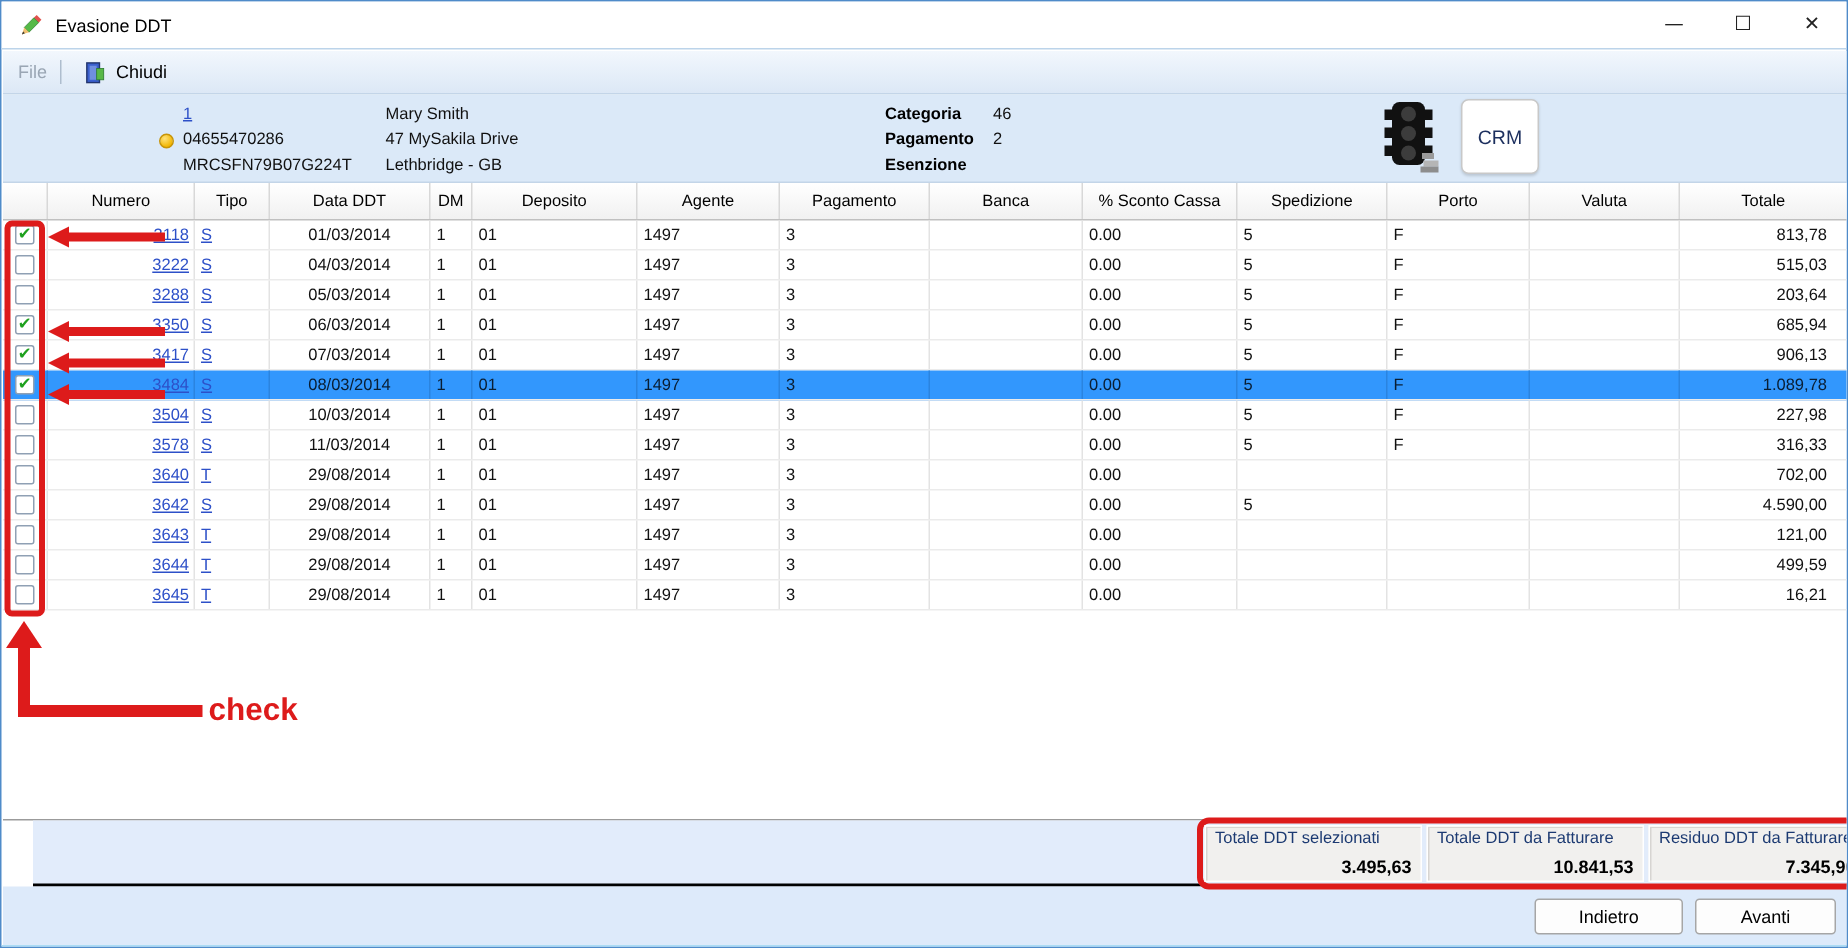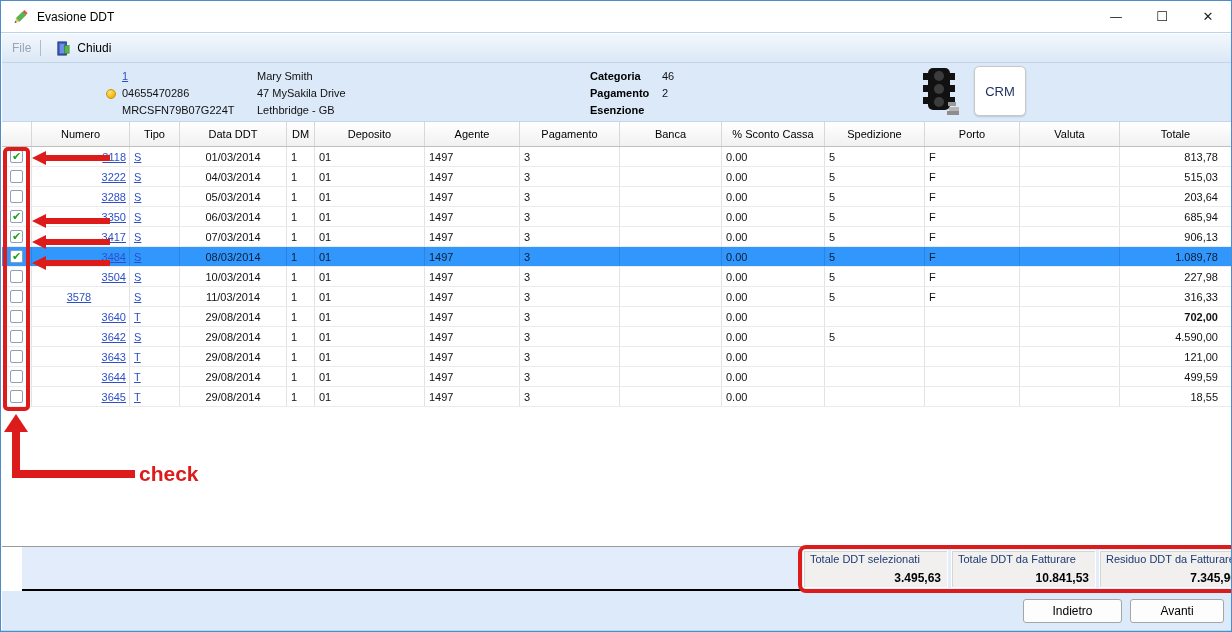--- a/index.html
+++ b/index.html
@@ -338,21 +338,21 @@
           <div class="td al" style="width: 103px;">0.00</div>
           <div class="td al" style="width: 100px;">5</div>
           <div class="td al" style="width: 95px;">F</div>
           <div class="td al" style="width: 100px;"></div>
           <div class="td ar totale" style="flex: 1 1 0%;">227,98</div>
         </div>
         <div class="trow">
           <div class="td ac" style="width: 30px;">
             <span class="cb"></span>
           </div>
-          <div class="td ar" style="width: 98px; justify-content: center;">
+          <div class="td ar" style="width: 98px;">
             <span class="link">3578</span>
           </div>
           <div class="td al" style="width: 50px;">
             <span class="link">S</span>
           </div>
           <div class="td ac" style="width: 107px;">11/03/2014</div>
           <div class="td al" style="width: 28px;">1</div>
           <div class="td al" style="width: 110px;">01</div>
           <div class="td al" style="width: 95px;">1497</div>
           <div class="td al" style="width: 100px;">3</div>
@@ -376,21 +376,21 @@
           <div class="td ac" style="width: 107px;">29/08/2014</div>
           <div class="td al" style="width: 28px;">1</div>
           <div class="td al" style="width: 110px;">01</div>
           <div class="td al" style="width: 95px;">1497</div>
           <div class="td al" style="width: 100px;">3</div>
           <div class="td al" style="width: 102px;"></div>
           <div class="td al" style="width: 103px;">0.00</div>
           <div class="td al" style="width: 100px;"></div>
           <div class="td al" style="width: 95px;"></div>
           <div class="td al" style="width: 100px;"></div>
-          <div class="td ar totale" style="flex: 1 1 0%; font-weight: bold;">702,00</div>
+          <div class="td ar totale" style="flex: 1 1 0%;">702,00</div>
         </div>
         <div class="trow">
           <div class="td ac" style="width: 30px;">
             <span class="cb"></span>
           </div>
           <div class="td ar" style="width: 98px;">
             <span class="link">3642</span>
           </div>
           <div class="td al" style="width: 50px;">
             <span class="link">S</span>
@@ -464,21 +464,21 @@
           <div class="td ac" style="width: 107px;">29/08/2014</div>
           <div class="td al" style="width: 28px;">1</div>
           <div class="td al" style="width: 110px;">01</div>
           <div class="td al" style="width: 95px;">1497</div>
           <div class="td al" style="width: 100px;">3</div>
           <div class="td al" style="width: 102px;"></div>
           <div class="td al" style="width: 103px;">0.00</div>
           <div class="td al" style="width: 100px;"></div>
           <div class="td al" style="width: 95px;"></div>
           <div class="td al" style="width: 100px;"></div>
-          <div class="td ar totale" style="flex: 1 1 0%;">18,55</div>
+          <div class="td ar totale" style="flex: 1 1 0%;">16,21</div>
         </div>
       </div>
   </div>
 
   <div class="red-rect"></div>
   <div id="arrows">
       <div class="arrow" style="left: 31px; top: 150px;">
         <span class="head"></span>
         <span class="shaft"></span>
       </div>

